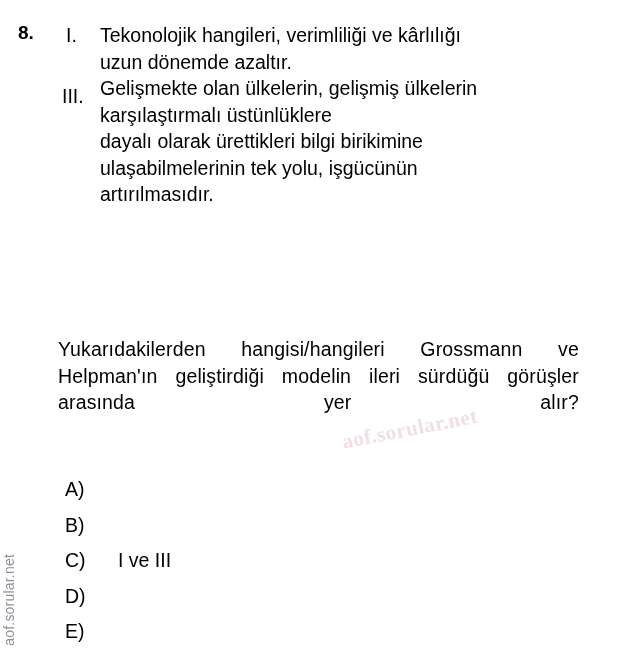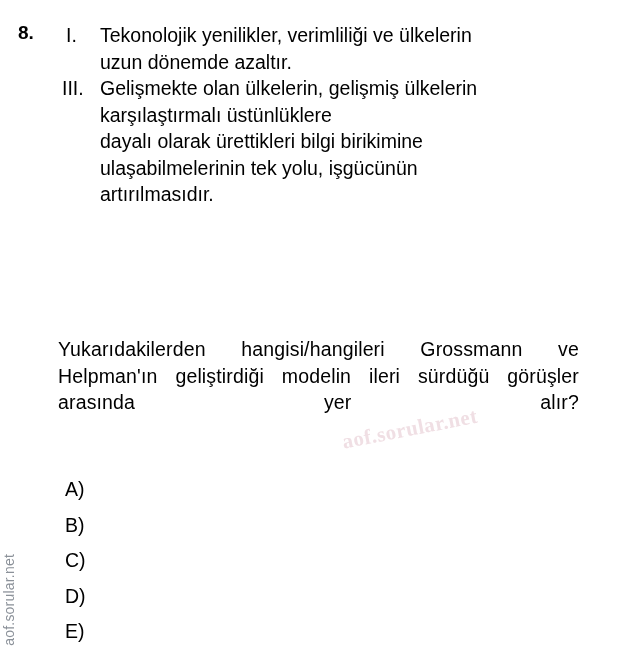--- a/index.html
+++ b/index.html
@@ -78,21 +78,21 @@
     margin-bottom: 0;
   }
   .stmt-num {
     width: 42px;
     flex: 0 0 42px;
     text-align: left;
     padding-right: 6px;
     box-sizing: border-box;
     white-space: nowrap;
   }
-  .stmt-num.wide  { text-align: left; padding-left: 4px; }
+  .stmt-num.wide  { text-align: left; padding-left: 4px; margin-top: 8px; }
   .stmt-num.narrow{ text-align: left; padding-left: 8px; }
   .stmt-num.mid   { text-align: left; padding-left: 4px; }
   .stmt-text {
     flex: 1 1 auto;
     white-space: pre-line;
   }
 
   
   .prompt {
     position: absolute;
@@ -138,21 +138,21 @@
 <body>
 
 <div id="page">
 
   <div class="q-number">8.</div>
 
   <div class="statements">
 
     <div class="statement">
       <span class="stmt-num narrow">I.</span>
-      <span class="stmt-text">Tekonolojik yenilikler, verimliliği ve ülkelerin
+      <span class="stmt-text">Tekonolojik hangileri, verimliliği ve kârlılığı
 uzun dönemde azaltır.</span>
     </div>
 
 
     <div class="statement">
       <span class="stmt-num wide">III.</span>
       <span class="stmt-text">Gelişmekte olan ülkelerin, gelişmiş ülkelerin
 karşılaştırmalı üstünlüklere
 dayalı olarak  ürettikleri bilgi birikimine
 ulaşabilmelerinin tek yolu, işgücünün
@@ -168,20 +168,21 @@
     <div class="option">
       <span class="opt-label">A)</span>
     </div>
 
     <div class="option">
       <span class="opt-label">B)</span>
     </div>
 
     <div class="option">
       <span class="opt-label">C)</span>
+      <span class="opt-text">I ve III</span>
     </div>
 
     <div class="option">
       <span class="opt-label">D)</span>
     </div>
 
     <div class="option">
       <span class="opt-label">E)</span>
     </div>
 

